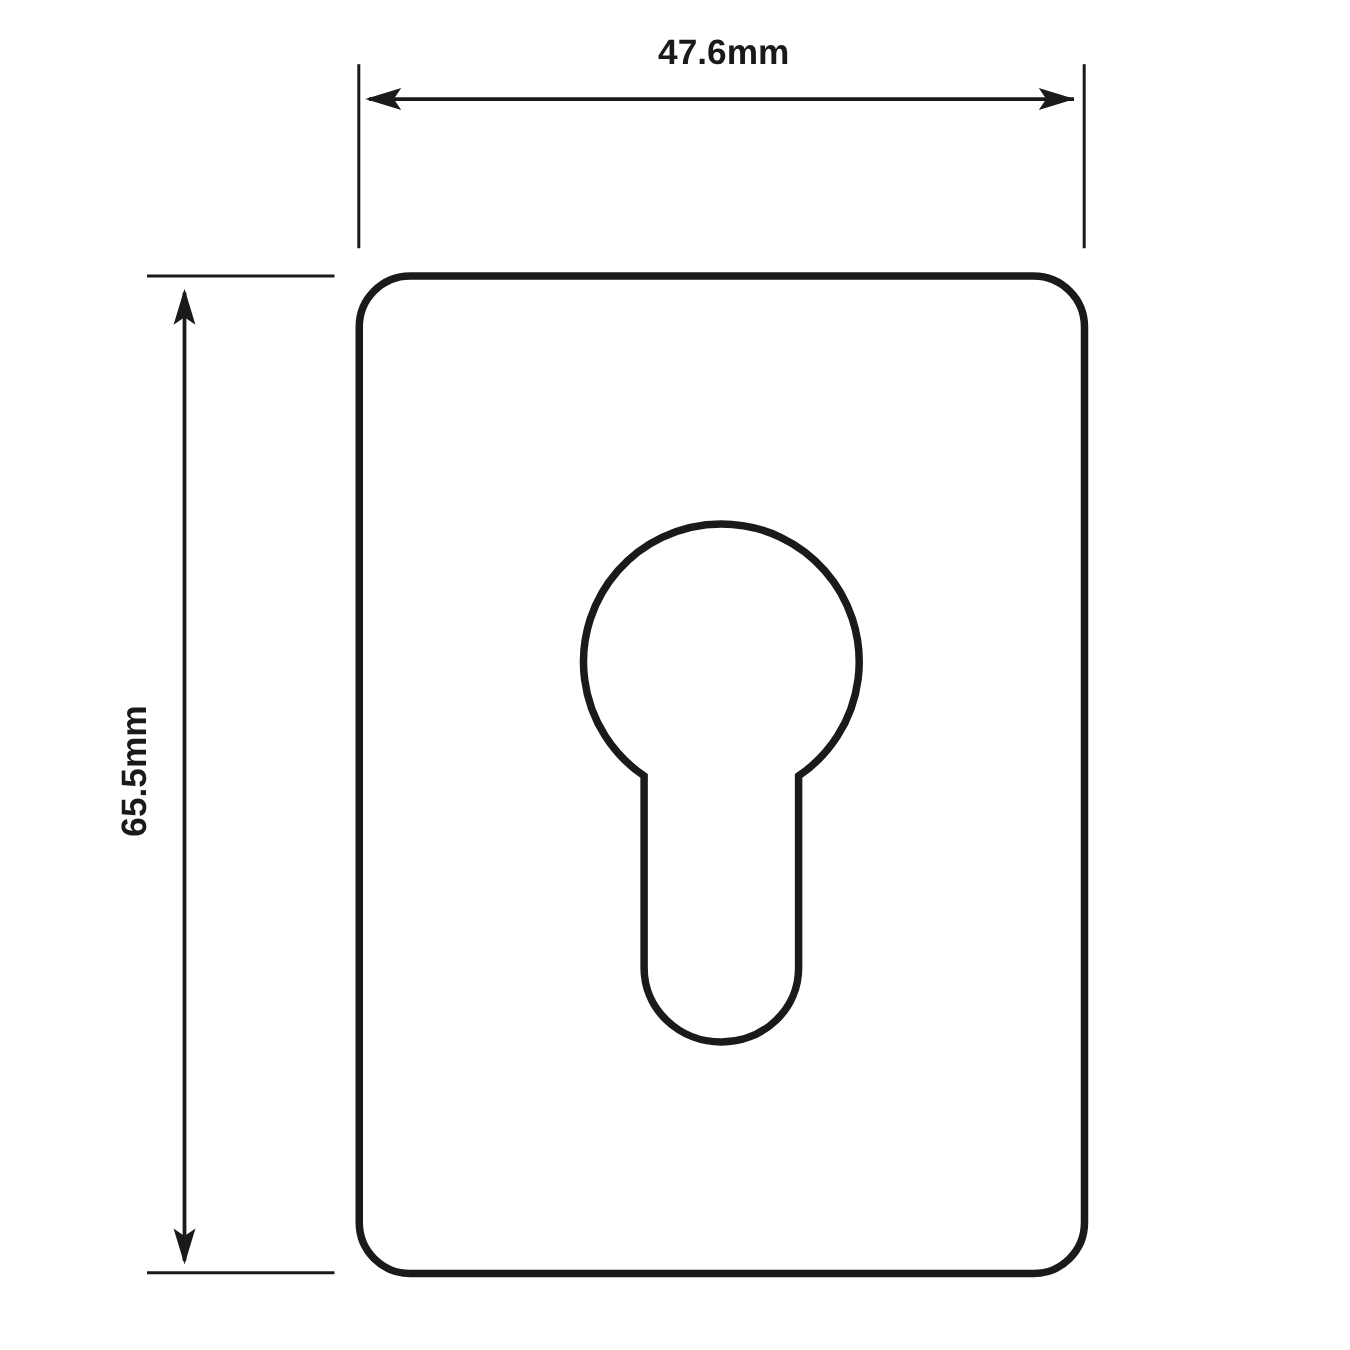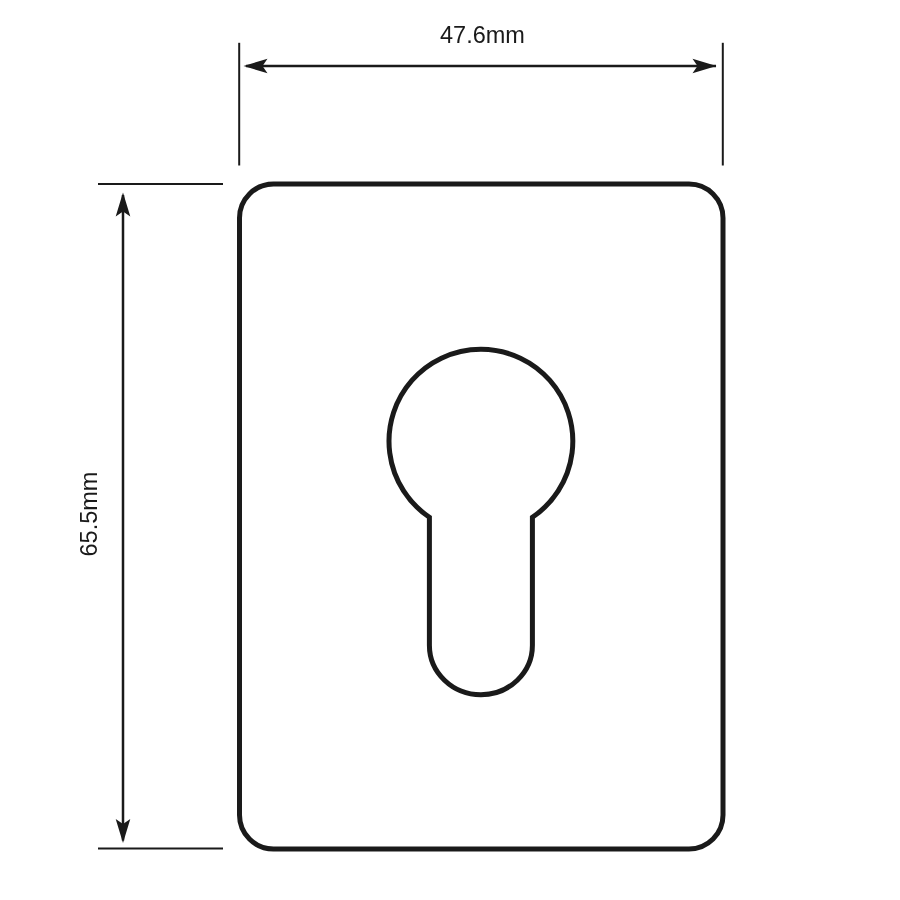--- a/index.html
+++ b/index.html
@@ -1,16 +1,16 @@
 <!DOCTYPE html>
 <html><head>
 <meta charset="utf-8">
 <style>
   html,body{margin:0;padding:0;background:#ffffff;}
-  .page{width:900px;height:900px;position:relative;overflow:hidden;}
+  .page{width:900px;height:900px;position:relative;overflow:hidden;font-weight:bold;}
   svg{display:block;}
   text{font-family:"Liberation Sans", sans-serif;fill:#1a1a1a;}
 </style>
 </head>
 <body>
 <div class="page">
 <svg width="900" height="900" viewBox="0 0 900 900">
 
   <rect x="239.5" y="184" width="483.5" height="665" rx="34" ry="34" fill="none" stroke="#1a1a1a" stroke-width="5"></rect>
 

